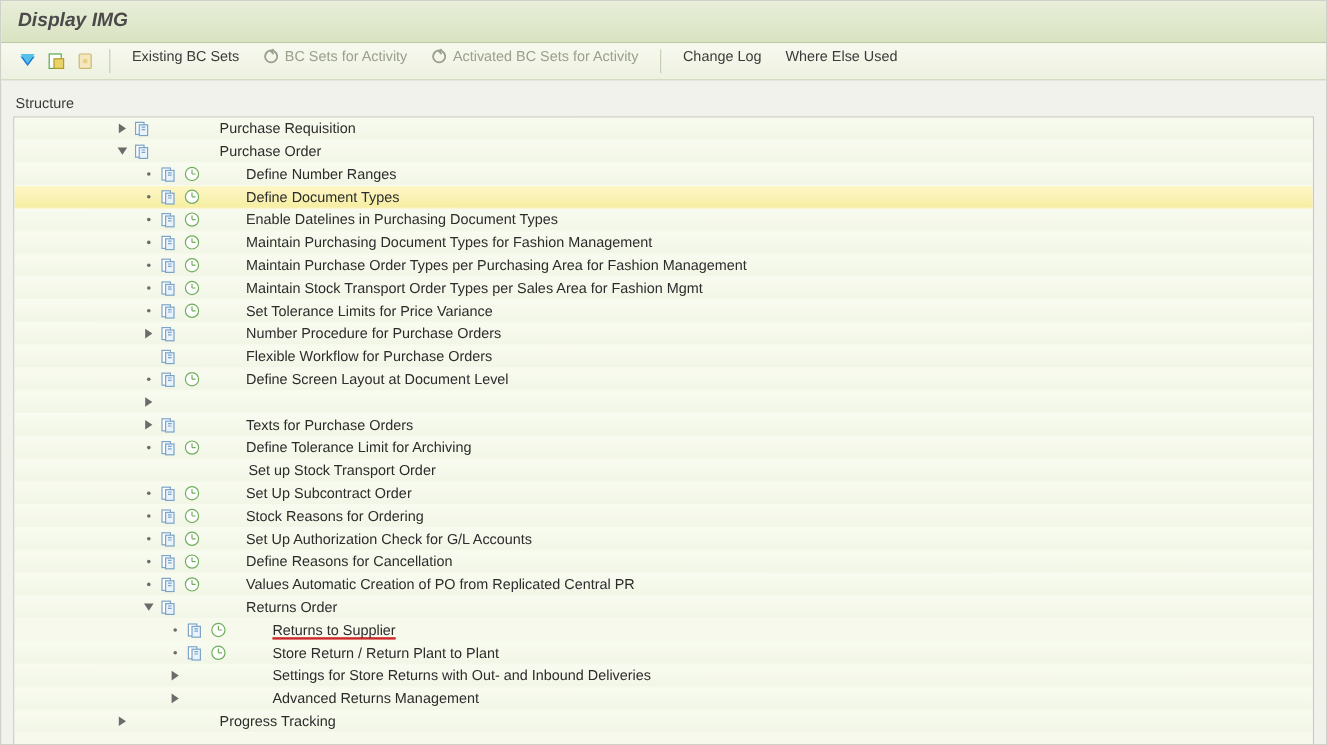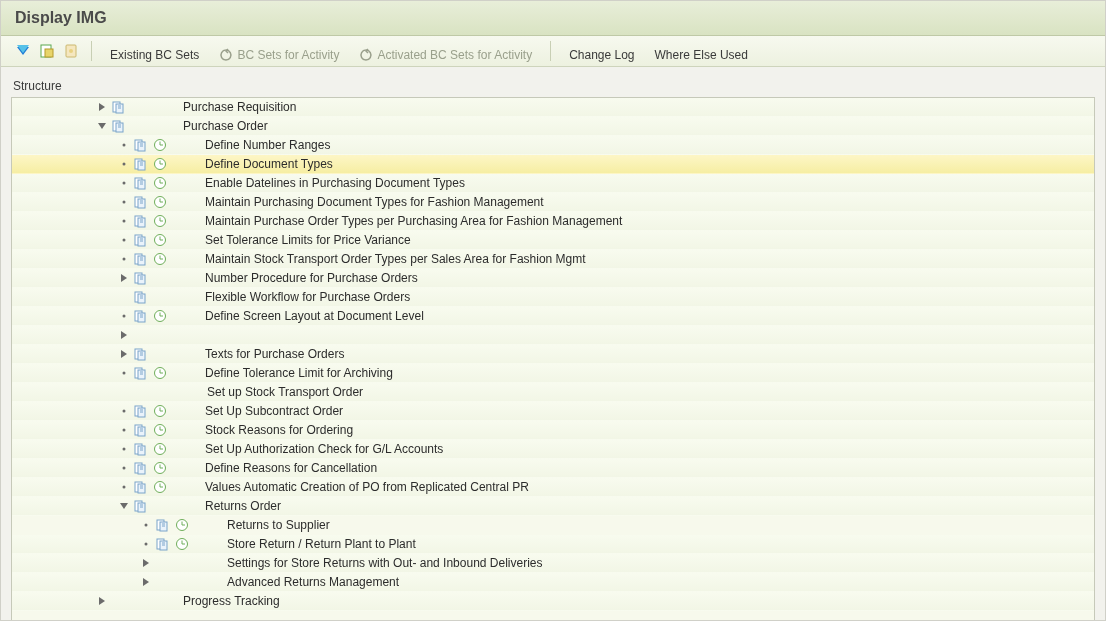--- a/index.html
+++ b/index.html
@@ -24,20 +24,21 @@
     height: 34px;
     display: flex;
     align-items: center;
     padding: 0 14px;
     background: linear-gradient(#e8eed9, #d9e3c2);
     border-bottom: 1px solid #bfc9a6;
   }
   .titlebar h1 {
     margin: 0;
     font-size: 16px;
+    font-style: italic;
     font-weight: bold;
     color: #4a4a4a;
   }
   
   .toolbar {
     height: 30px;
     display: flex;
     align-items: center;
     gap: 4px;
     padding: 0 12px;
@@ -56,21 +57,21 @@
   .tb-sep {
     width: 1px;
     height: 20px;
     background: #c8cfb4;
     margin: 0 6px;
   }
   .tb-btn {
     height: 22px;
     padding: 0 8px;
     display: inline-flex;
-    align-items: flex-end;
+    align-items: flex-start;
     gap: 4px;
     font-size: 12px;
     color: #3a3a3a;
     border-radius: 2px;
     cursor: default;
   }
   .tb-btn.disabled { color: #9aa08c; }
   .tb-btn.disabled svg path, .tb-btn.disabled svg polyline { stroke: #9aa08c; }
   
   .work {
@@ -128,20 +129,21 @@
     align-items: center;
     justify-content: center;
     margin-right: 4px;
   }
   .ico svg { width:14px; height:14px; }
   .lbl {
     padding-left: 2px;
     margin-left: 31px;
   }
   .under .lbl {
+    text-decoration: underline;
     text-decoration-color: #cc2a2a;
     text-decoration-thickness: 2px;
     text-underline-offset: 2px;
   }
   
   .tree::-webkit-scrollbar { width: 14px; }
   .tree::-webkit-scrollbar-track { background: #eef1e3; }
   .tree::-webkit-scrollbar-thumb { background: #d3d8c0; border: 1px solid #b8bfa3; }
 </style>
 </head>
@@ -379,45 +381,45 @@
                 <line x1="7" y1="8" x2="10" y2="8" stroke="#7aa4c9"></line>
               </svg>
             </span>
             <span class="ico">
               <svg viewBox="0 0 14 14">
                 <circle cx="7" cy="7" r="5.5" fill="#fff" stroke="#6fae5a"></circle>
                 <line x1="7" y1="7" x2="7" y2="3.5" stroke="#6fae5a"></line>
                 <line x1="7" y1="7" x2="10" y2="7" stroke="#6fae5a"></line>
               </svg>
             </span>
+            <span class="lbl">Maintain Stock Transport Order Types per Sales Area for Fashion Mgmt</span>
+          </div>
+          <div class="row">
+            <span class="indent-block" style="width: 106px;"></span>
+            <span class="tw">
+              <svg viewBox="0 0 10 10">
+                <circle cx="5" cy="5" r="1.5" fill="#6b6b6b"></circle>
+              </svg>
+            </span>
+            <span class="ico">
+              <svg viewBox="0 0 14 14">
+                <rect x="2" y="2" width="7" height="10" fill="#fff" stroke="#7aa4c9"></rect>
+                <rect x="5" y="4" width="7" height="9" fill="#eaf3fb" stroke="#7aa4c9"></rect>
+                <line x1="7" y1="6" x2="10" y2="6" stroke="#7aa4c9"></line>
+                <line x1="7" y1="8" x2="10" y2="8" stroke="#7aa4c9"></line>
+              </svg>
+            </span>
+            <span class="ico">
+              <svg viewBox="0 0 14 14">
+                <circle cx="7" cy="7" r="5.5" fill="#fff" stroke="#6fae5a"></circle>
+                <line x1="7" y1="7" x2="7" y2="3.5" stroke="#6fae5a"></line>
+                <line x1="7" y1="7" x2="10" y2="7" stroke="#6fae5a"></line>
+              </svg>
+            </span>
             <span class="lbl">Set Tolerance Limits for Price Variance</span>
-          </div>
-          <div class="row">
-            <span class="indent-block" style="width: 106px;"></span>
-            <span class="tw">
-              <svg viewBox="0 0 10 10">
-                <circle cx="5" cy="5" r="1.5" fill="#6b6b6b"></circle>
-              </svg>
-            </span>
-            <span class="ico">
-              <svg viewBox="0 0 14 14">
-                <rect x="2" y="2" width="7" height="10" fill="#fff" stroke="#7aa4c9"></rect>
-                <rect x="5" y="4" width="7" height="9" fill="#eaf3fb" stroke="#7aa4c9"></rect>
-                <line x1="7" y1="6" x2="10" y2="6" stroke="#7aa4c9"></line>
-                <line x1="7" y1="8" x2="10" y2="8" stroke="#7aa4c9"></line>
-              </svg>
-            </span>
-            <span class="ico">
-              <svg viewBox="0 0 14 14">
-                <circle cx="7" cy="7" r="5.5" fill="#fff" stroke="#6fae5a"></circle>
-                <line x1="7" y1="7" x2="7" y2="3.5" stroke="#6fae5a"></line>
-                <line x1="7" y1="7" x2="10" y2="7" stroke="#6fae5a"></line>
-              </svg>
-            </span>
-            <span class="lbl">Maintain Stock Transport Order Types per Sales Area for Fashion Mgmt</span>
           </div>
           <div class="row">
             <span class="indent-block" style="width: 106px;"></span>
             <span class="tw">
               <svg viewBox="0 0 10 10">
                 <polygon points="2,1 8,5 2,9" fill="#6b6b6b"></polygon>
               </svg>
             </span>
             <span class="ico">
               <svg viewBox="0 0 14 14">

